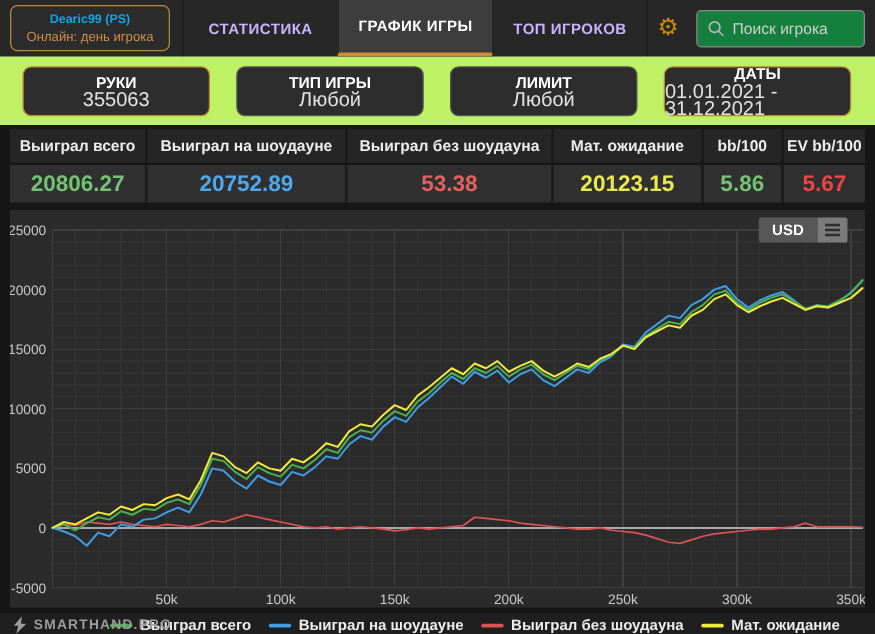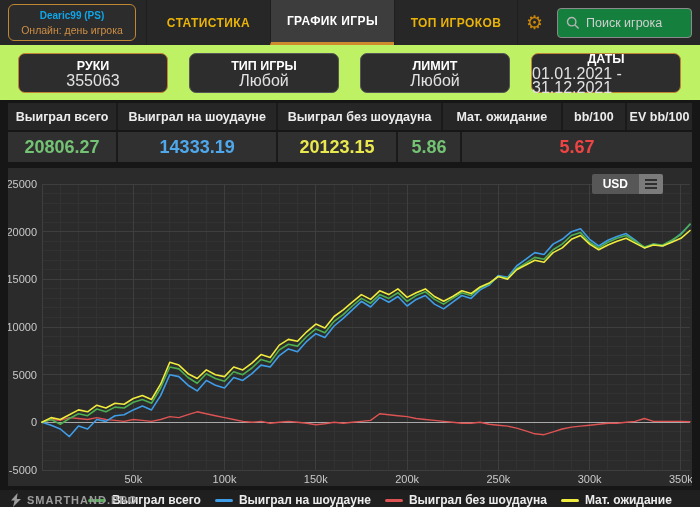--- a/index.html
+++ b/index.html
@@ -7,21 +7,21 @@
   body { background:#161616; font-family:"Liberation Sans", sans-serif; }
 
   
   .topbar { height:45px; background:#272727; display:flex; align-items:stretch; position:relative; }
   .player-box { margin:4px 0 4px 8px; width:128px; border:1px solid #bf8732; border-radius:6px;
     background:#2c2c2c; display:flex; flex-direction:column; justify-content:center; align-items:center; }
   .player-name { color:#0ea5e9; font-weight:bold; font-size:10px; line-height:16px; }
   .player-status { color:#cf8f45; font-size:10.5px; line-height:13px; }
   .tabs { display:flex; margin-left:10px; }
   .tab { width:124px; display:flex; align-items:center; justify-content:center;
-    color:#eab308; font-size:12px; font-weight:bold; letter-spacing:.4px; border-left:1px solid #1f1f1f; cursor:pointer; }
+    color:#c4b5fd; font-size:12px; font-weight:bold; letter-spacing:.4px; border-left:1px solid #1f1f1f; cursor:pointer; }
   .tab:last-child { border-right:1px solid #1f1f1f; }
   .tab.active { background:#3d3d3d; color:#ffffff; border-bottom:3px solid #cf8a2d; }
   .topbar-spacer { flex:1; }
   .gear { align-self:center; color:#c8860a; font-size:19px; margin-right:14px; cursor:pointer; line-height:1; }
   .search-box { align-self:center; margin-right:8px; width:135px; height:30px; border:1px solid #8a8a8a;
     border-radius:4px; display:flex; align-items:center; padding:0 8px; gap:6px; background:#15803d; }
   .search-box svg { flex:0 0 auto; }
   .search-box input { flex:1; min-width:0; background:transparent; border:none; outline:none;
     color:#e5e5e5; font-size:12.5px; font-family:"Liberation Sans", sans-serif; }
   .search-box input::placeholder { color:#cfcfcf; opacity:1; }
@@ -41,21 +41,21 @@
   .stats-row.vals { background:#303030; height:30px; margin-top:2px; }
   .stats-cell { display:flex; align-items:center; justify-content:center; border-right:2px solid #1a1a1a; }
   .stats-cell:last-child { border-right:none; }
   .stats-cell.c0{width:16.1%;} .stats-cell.c1{width:23.4%;} .stats-cell.c2{width:24.1%;}
   .stats-cell.c3{width:17.5%;} .stats-cell.c4{width:9.4%;} .stats-cell.c5{flex:1;}
   .stats-row.head .stats-cell { color:#ececec; font-weight:bold; font-size:12.5px; }
   .stats-row.vals .stats-cell { font-weight:bold; font-size:18px; }
 
   
   .chart { margin:6px 8px 0 8px; height:318px; background:#2b2b2b; position:relative; }
-  .chart-controls { position:absolute; top:6px; right:29px; display:flex; z-index:2; cursor:pointer; }
+  .chart-controls { position:absolute; top:6px; right:14px; display:flex; z-index:2; cursor:pointer; }
   .currency-btn { background:#575757; color:#ffffff; font-size:12px; font-weight:bold;
     padding:3px 11px; border-radius:2px 0 0 2px; display:flex; align-items:center; }
   .menu-btn { background:#7b7b7b; width:24px; border-radius:0 2px 2px 0;
     display:flex; flex-direction:column; justify-content:center; align-items:center; gap:2px; }
   .menu-btn i { display:block; width:12px; height:2px; background:#2e2e2e; }
 
   
   .footer { height:20px; margin-top:4px; background:#1f1f1f; position:relative;
     display:flex; align-items:center; justify-content:center; }
   .brand { position:absolute; left:10px; top:0; height:20px; display:flex; align-items:center; gap:5px;
@@ -112,21 +112,22 @@
   <div class="stats-row head">
     <div class="stats-cell c0">Выиграл всего</div>
     <div class="stats-cell c1">Выиграл на шоудауне</div>
     <div class="stats-cell c2">Выиграл без шоудауна</div>
     <div class="stats-cell c3">Мат. ожидание</div>
     <div class="stats-cell c4">bb/100</div>
     <div class="stats-cell c5">EV bb/100</div>
   </div>
   <div class="stats-row vals">
     <div class="stats-cell c0" style="color: rgb(116, 194, 116);">20806.27</div>
-    <div class="stats-cell c1" style="color: rgb(79, 168, 236);">14333.19</div>
+    <div class="stats-cell c1" style="color: rgb(79, 168, 236);">20752.89</div>
+    <div class="stats-cell c2" style="color: rgb(230, 96, 96);">53.38</div>
     <div class="stats-cell c3" style="color: rgb(233, 233, 79);">20123.15</div>
     <div class="stats-cell c4" style="color: rgb(116, 194, 116);">5.86</div>
     <div class="stats-cell c5" style="color: #ef4444;">5.67</div>
   </div>
 </div>
 
 <div class="chart">
   <div class="chart-controls">
     <div class="currency-btn">USD</div>
     <div class="menu-btn">

